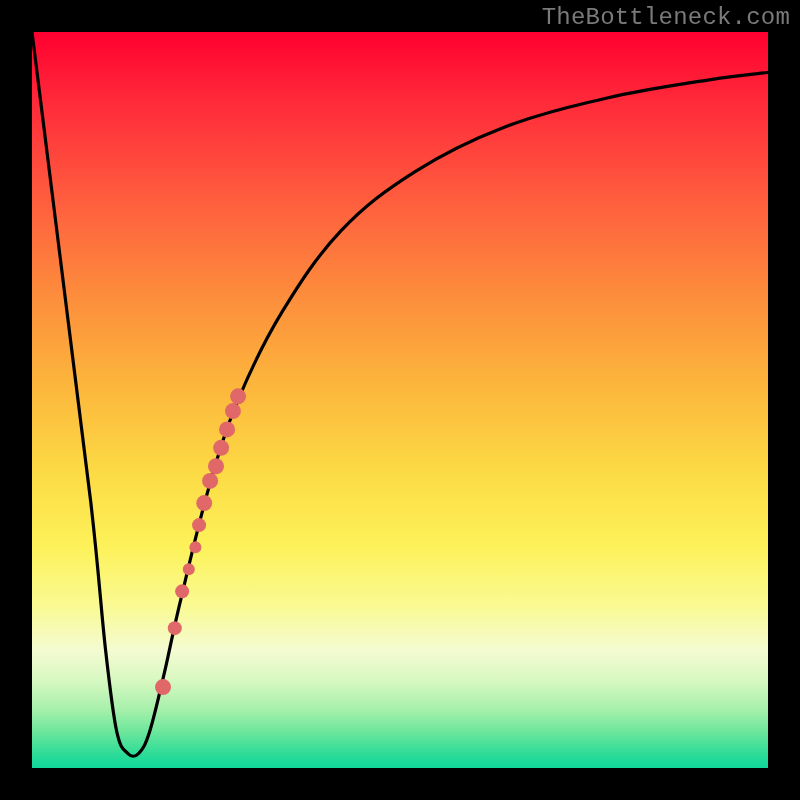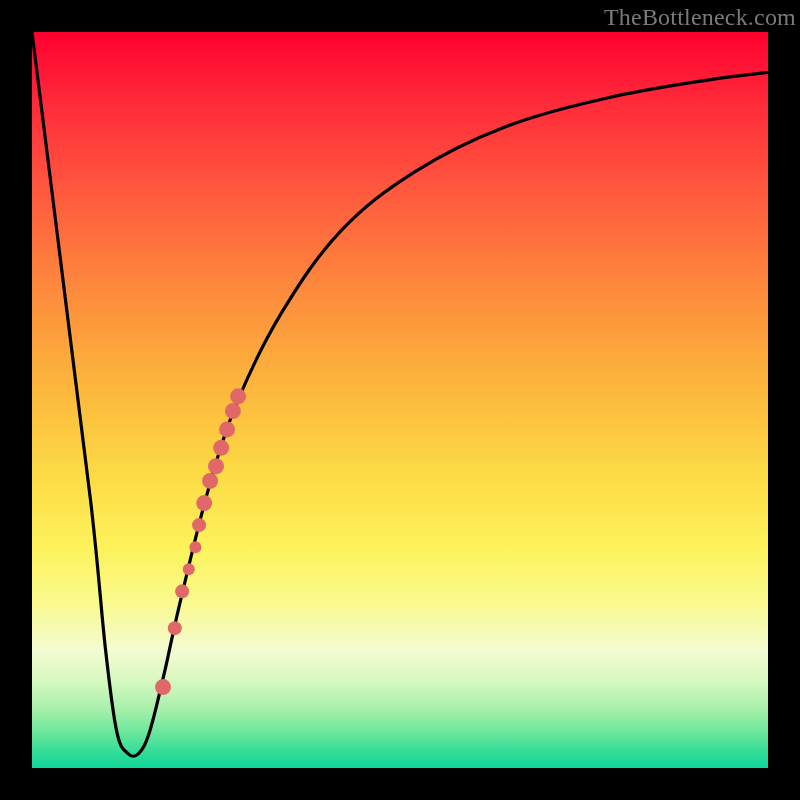--- a/index.html
+++ b/index.html
@@ -47,22 +47,22 @@
       #0fd79a 100%
     );
   }
   svg.curve {
     position: absolute;
     inset: 0;
   }
   .watermark {
     position: absolute;
     top: 4px;
-    right: 4px;
-    font-family: Liberation Serif, serif;
+    right: 10px;
+    font-family: Liberation Mono, monospace;
     font-size: 24px;
     color: #7a7a7a;
     letter-spacing: 0.2px;
     user-select: none;
   }
 </style>
 </head>
 <body>
 
 <div class="frame">

